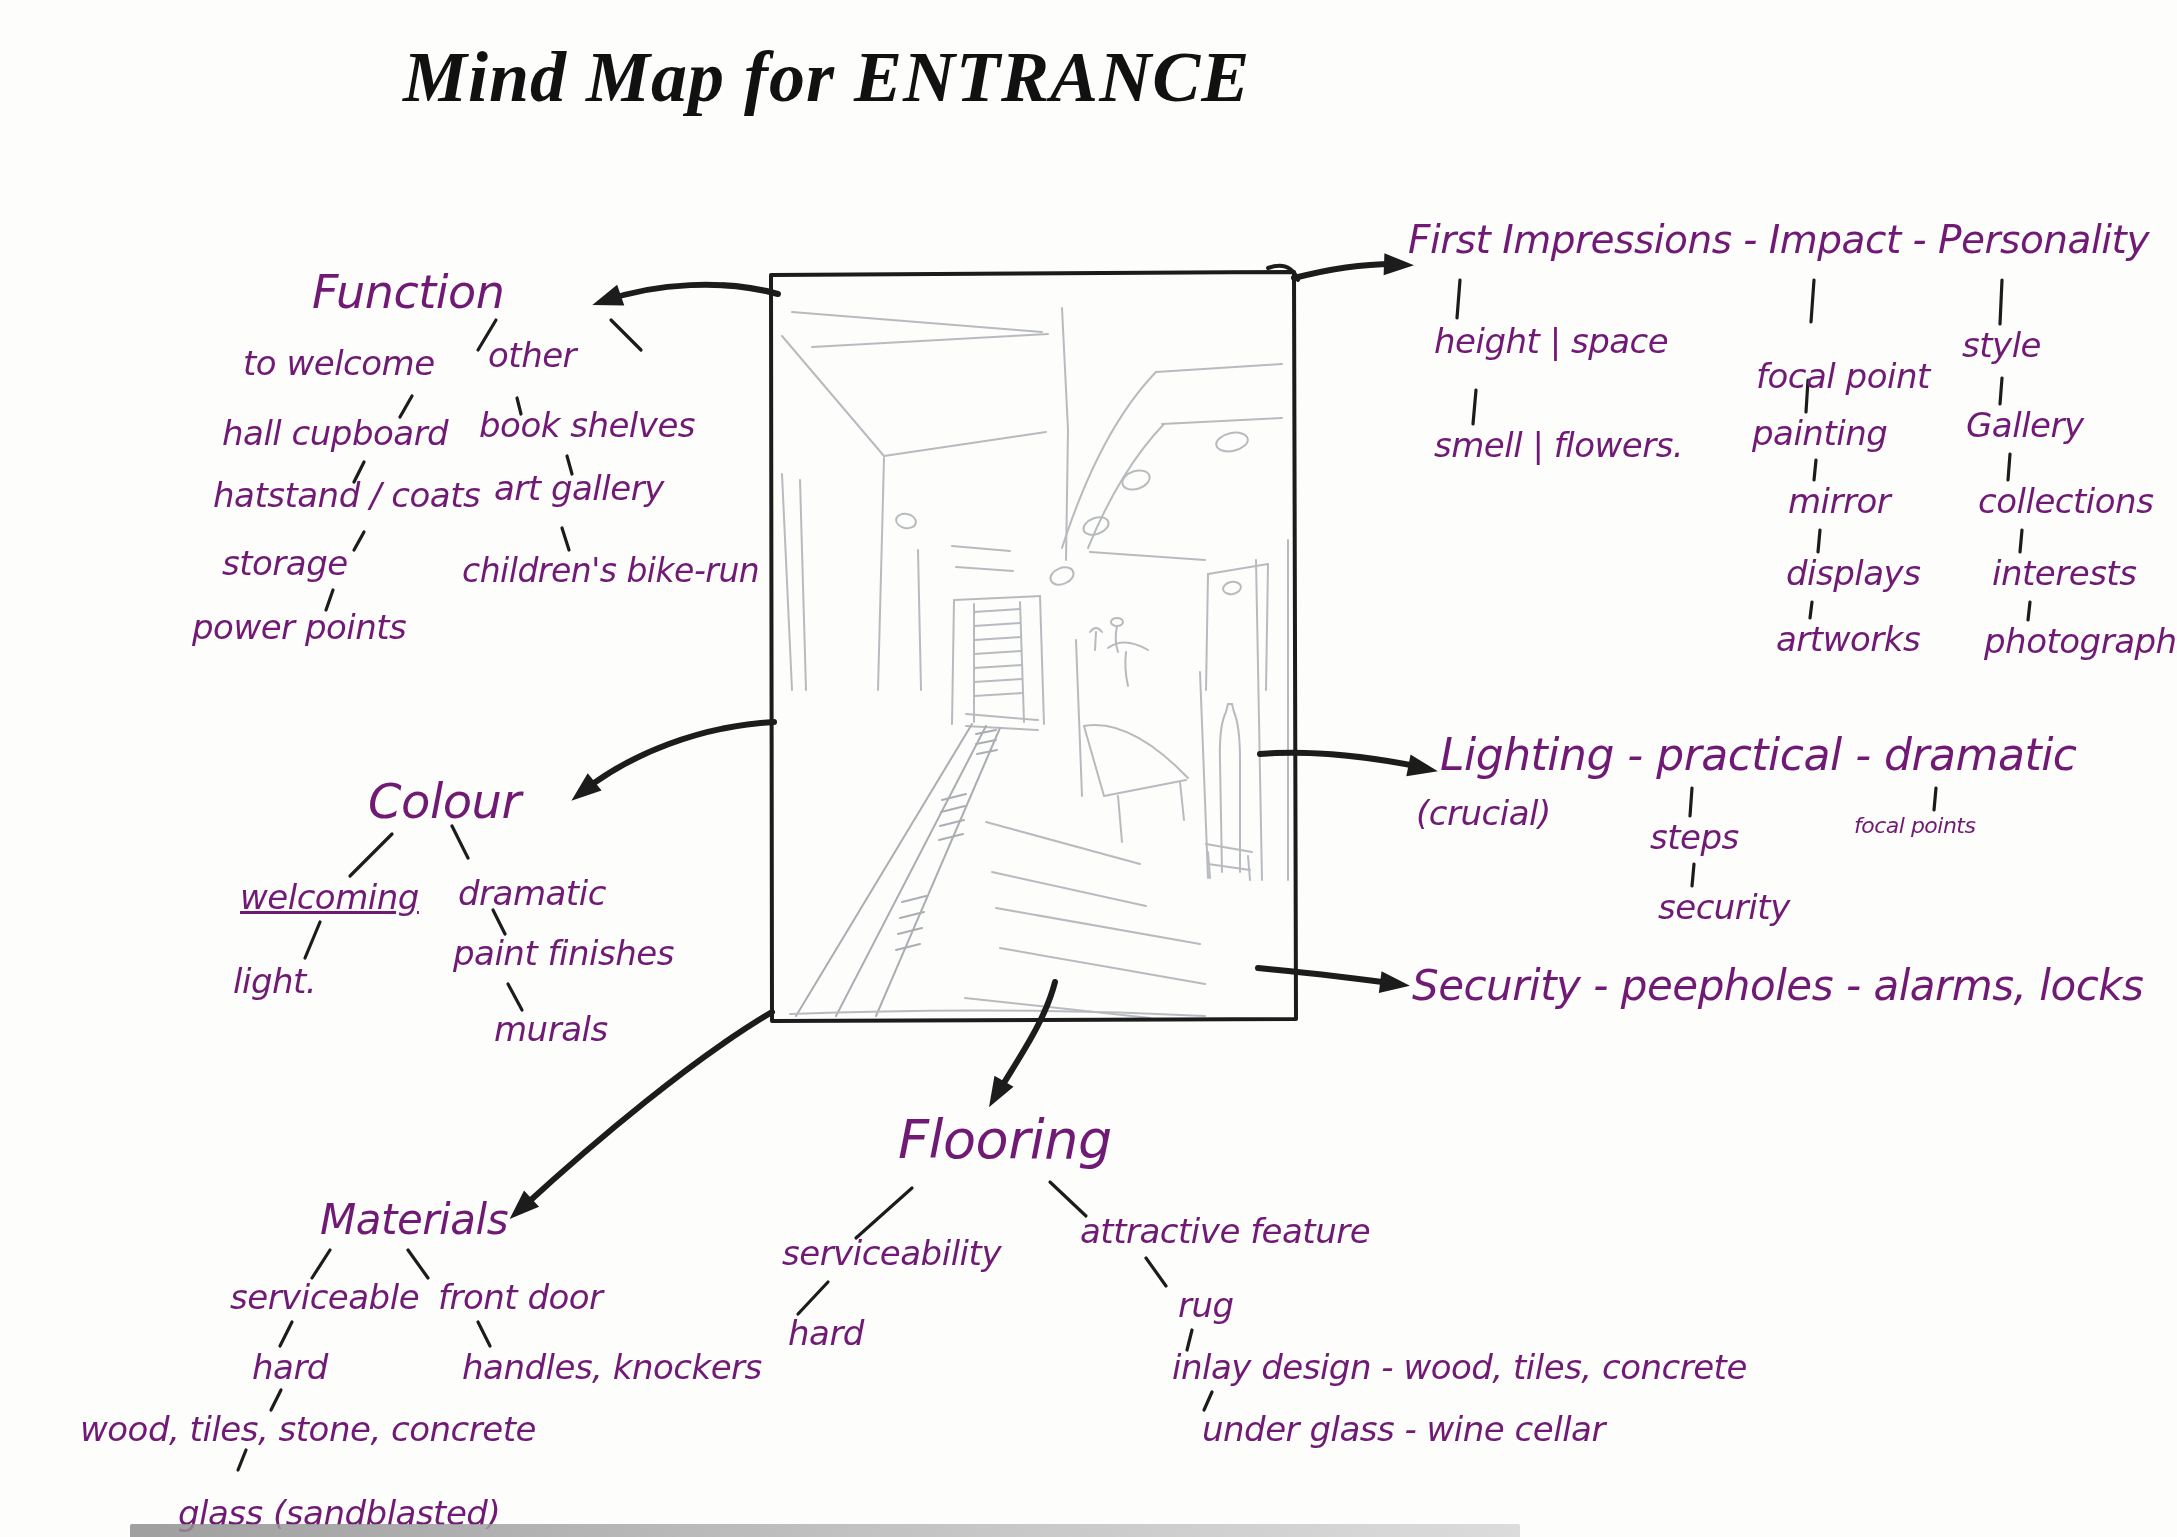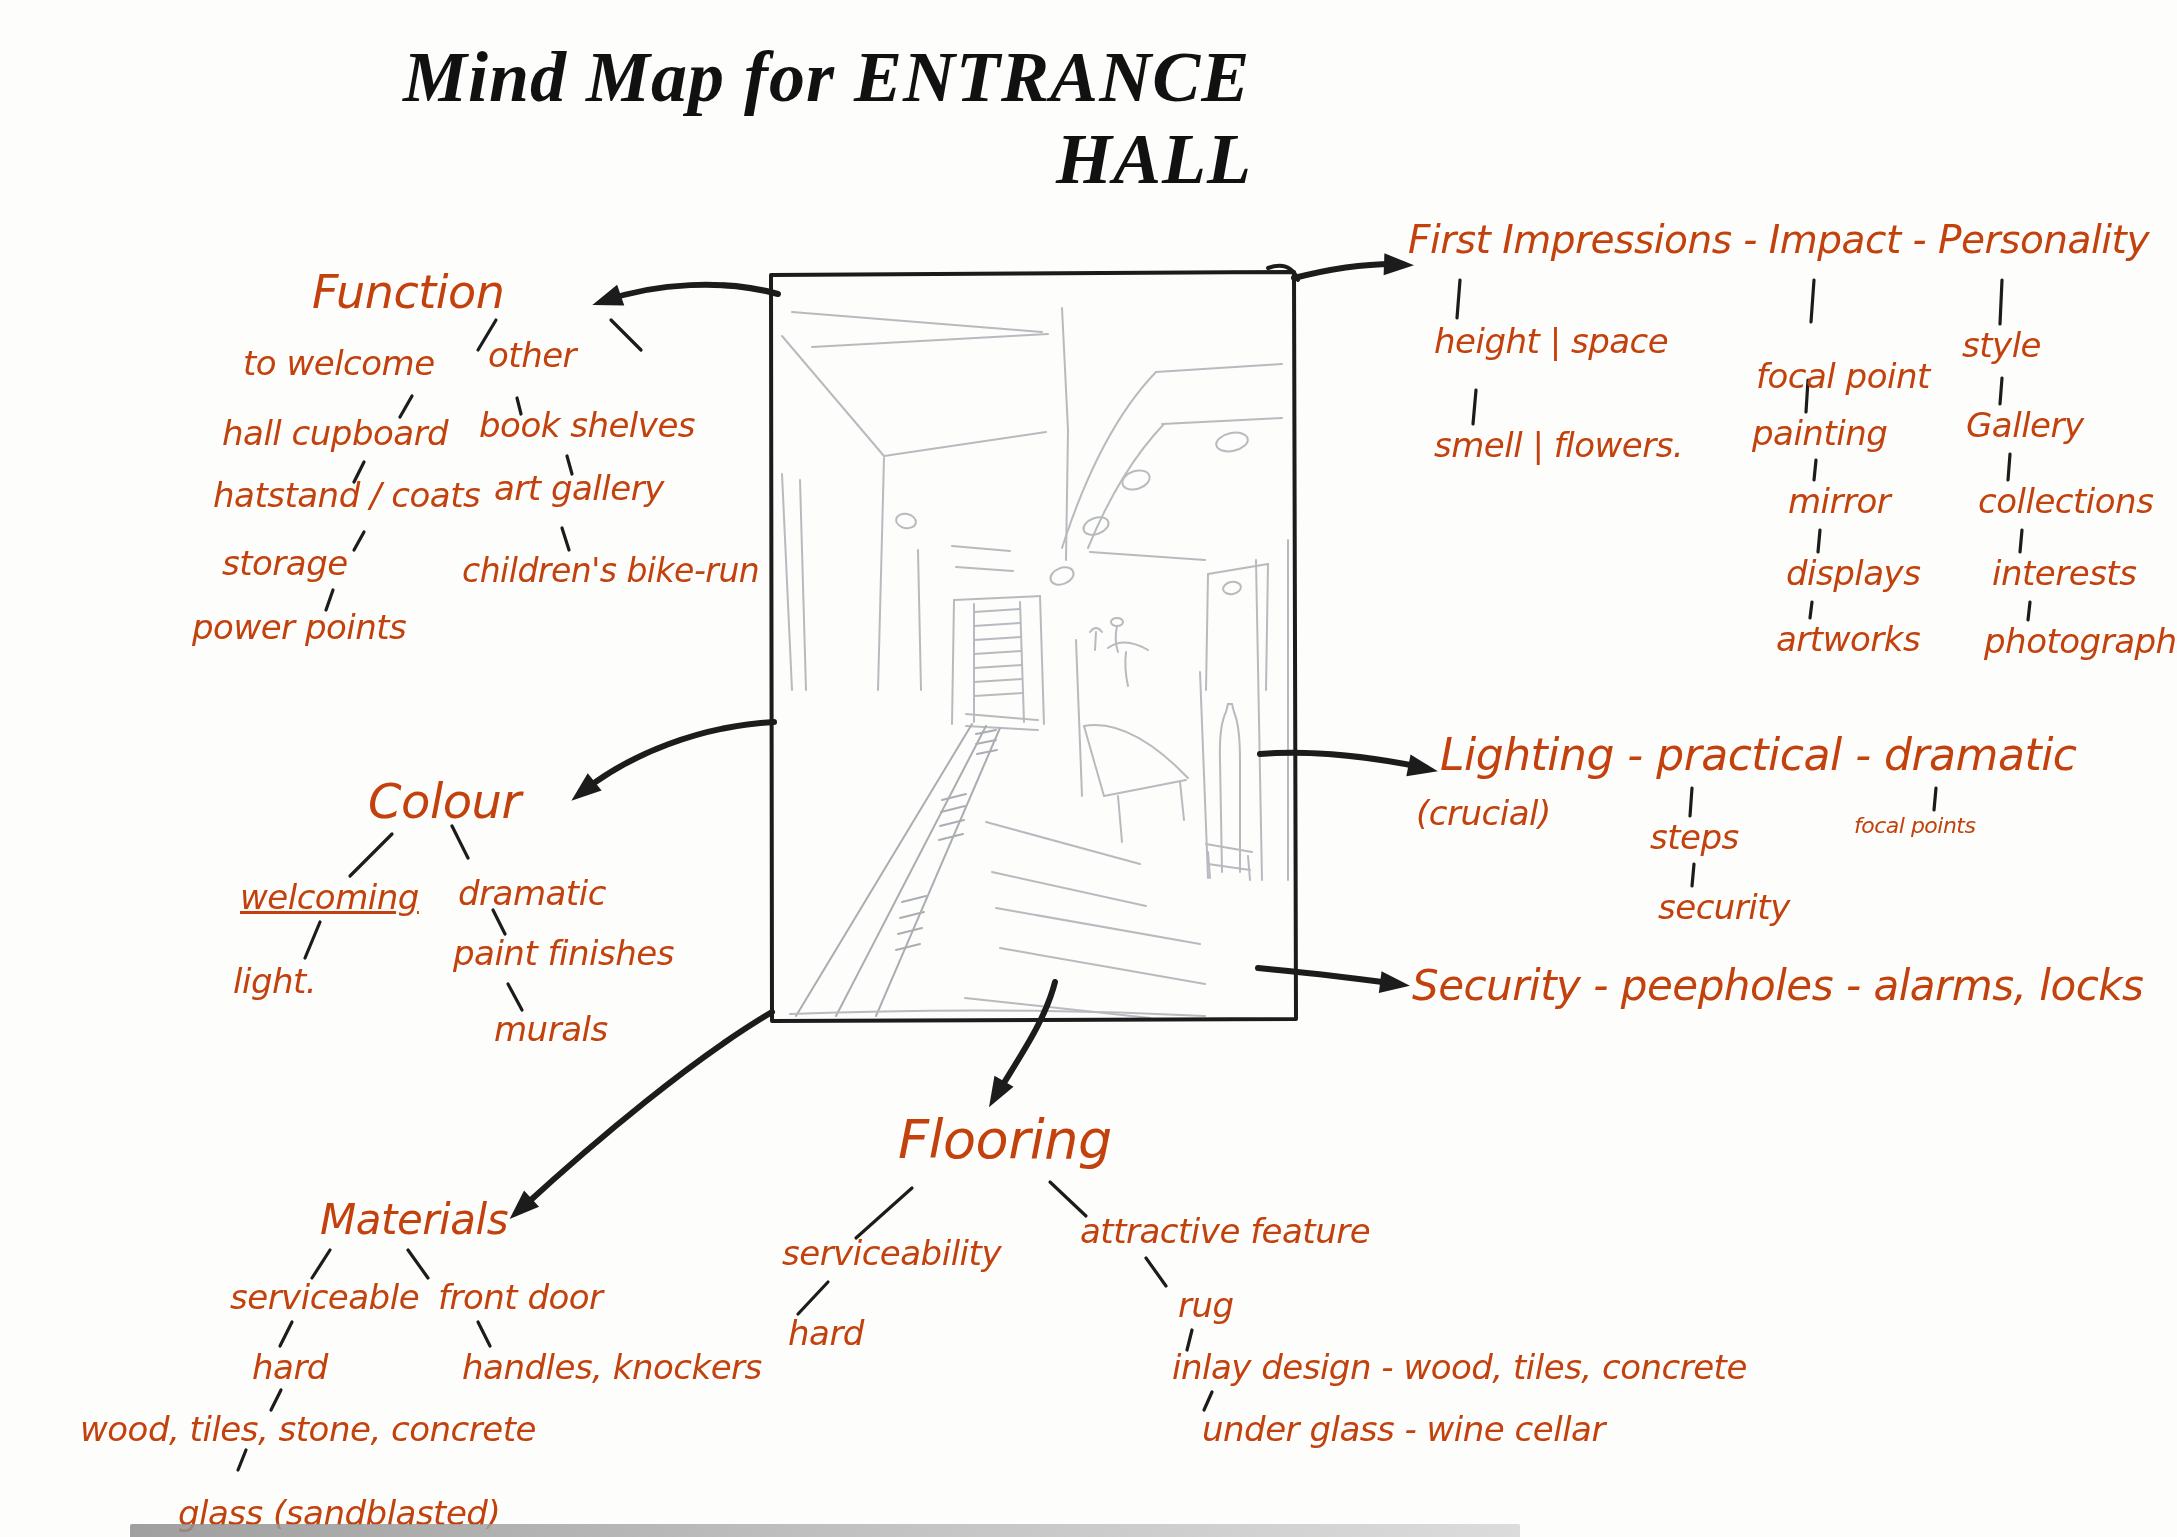--- a/index.html
+++ b/index.html
@@ -1,32 +1,31 @@
 <!DOCTYPE html>
 <html><head>
 <meta charset="utf-8">
 <style>
   html,body{margin:0;padding:0;background:#e8e8e8;}
   #page{position:relative;width:2177px;height:1537px;background:#fdfdfb;overflow:hidden;
         font-family:"DejaVu Sans",sans-serif;}
   #connector-layer{position:absolute;left:0;top:0;width:2177px;height:1537px;}
-  .node{position:absolute;font-style:italic;color:#c2410c;white-space:nowrap;
+  .node{position:absolute;font-style:italic;color:#701a75;white-space:nowrap;
         letter-spacing:-0.5px;line-height:1.05;}
   .title-line{position:absolute;font-family:"Liberation Serif",serif;font-weight:bold;
         font-style:italic;color:#111;font-size:72px;letter-spacing:1px;white-space:nowrap;}
   #scan-bar{position:absolute;left:130px;bottom:0;width:1390px;height:13px;
         background:linear-gradient(90deg,#8f8f8f,#b9b9b9 55%,#d6d6d6);opacity:.85;border-radius:2px 2px 0 0;}
 </style>
 </head>
 <body>
 
 <div id="page">
 
   <div class="title-line" style="left:403px;top:36px;">Mind Map for ENTRANCE</div>
-  <div class="title-line" style="left:1056px;top:118px;">HALL</div>
 
   <svg id="connector-layer" viewBox="0 0 2177 1537" xmlns="http://www.w3.org/2000/svg">
 
     <g stroke="#b4b7bc" stroke-width="2" fill="none" stroke-linecap="round" opacity="0.95">
       <g>
         <path d="M 792 312 L 1042 332"></path>
         <path d="M 812 347 L 1048 334"></path>
         <path d="M 782 336 L 884 456"></path>
         <path d="M 884 456 L 1046 432"></path>
         <path d="M 1062 308 L 1068 430"></path>

